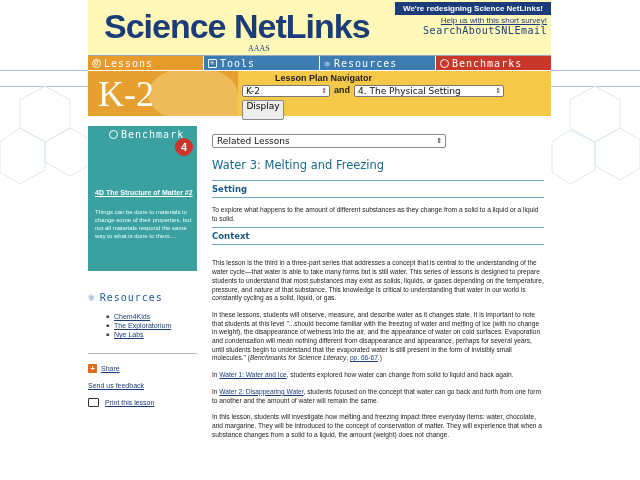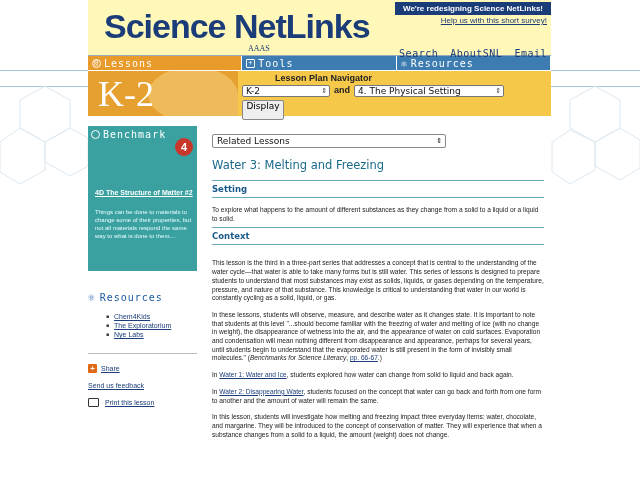--- a/index.html
+++ b/index.html
@@ -10,21 +10,21 @@
   .hline { position: absolute; left: 0; width: 640px; height: 1px; background: #a9c8de; }
 
   .page { position: absolute; left: 88px; top: 0; width: 463px; }
 
   
   .header { position: relative; height: 56px; background: #fff8b8; border-bottom: 1px solid #9ab; }
   .logo { position: absolute; left: 16px; top: 8px; font-family: "Liberation Sans", sans-serif; font-weight: bold; font-size: 34px; color: #1a3c78; letter-spacing: -1px; line-height: 36px; }
   .logo-aaas { position: absolute; left: 160px; top: 44px; font-family: "Liberation Serif", serif; font-size: 8px; color: #1a3c78; }
   .redesign-box { position: absolute; right: 0; top: 2px; width: 156px; height: 13px; background: #1a3c78; color: #fff; font-size: 8px; font-weight: bold; text-align: center; line-height: 13px; font-family: "Liberation Sans", sans-serif; }
   .survey-link { position: absolute; right: 4px; top: 16px; font-size: 8px; color: #1a3c78; text-decoration: underline; font-family: "Liberation Sans", sans-serif; }
-  .top-nav { position: absolute; right: 4px; top: 48px; display: flex; gap: 12px; }
+  .top-nav { position: absolute; right: 4px; top: 25px; display: flex; }
   .top-nav span { font-family: "DejaVu Sans Mono", monospace; font-size: 10px; color: #1a3c78; letter-spacing: 0.5px; cursor: pointer; }
 
   
   .tabbar { display: flex; height: 15px; border-bottom: 1px solid #fff; }
   .tab { flex: 1; display: flex; align-items: center; gap: 3px; padding-left: 4px; font-family: "DejaVu Sans Mono", monospace; font-size: 10px; color: #fff; letter-spacing: 1px; border-right: 1px solid #fff; cursor: pointer; }
   .tab.lessons { background: #e89a2a; }
   .tab.tools { background: #3c7cb0; }
   .tab.resources { background: #3c7cb0; }
   .tab.benchmarks { background: #c9362a; border-right: none; }
   .tab-ic { display: inline-block; width: 9px; height: 9px; border: 1px solid #fff; border-radius: 50%; font-size: 7px; line-height: 7px; text-align: center; }
@@ -40,21 +40,21 @@
   .sel { position: absolute; height: 12px; background: #fff; border: 1px solid #777; border-radius: 2px; font-size: 9px; font-family: "DejaVu Sans", sans-serif; line-height: 10px; padding-left: 3px; color: #111; }
   .sel .arr { position: absolute; right: 2px; top: 0; font-size: 7px; color: #444; }
   .sel.grade { left: 4px; top: 14px; width: 88px; }
   .and-text { position: absolute; left: 96px; top: 14px; font-size: 9px; font-weight: bold; font-family: "Liberation Sans", sans-serif; color: #222; }
   .sel.bench { left: 116px; top: 14px; width: 150px; }
   .display-btn { position: absolute; left: 4px; top: 29px; height: 20px; width: 42px; background: #eee; border: 1px solid #888; border-radius: 2px; font-size: 9px; text-align: center; line-height: 11px; cursor: pointer; }
 
   
   .sidebar { position: absolute; left: 88px; top: 126px; width: 109px; }
   .bench-box { width: 109px; height: 145px; background: #3aa0a0; position: relative; color: #fff; }
-  .bench-head { height: 17px; display: flex; align-items: center; gap: 3px; padding-left: 3px; font-family: "DejaVu Sans Mono", monospace; font-size: 10px; letter-spacing: 1px; color: #fff; }
+  .bench-head { height: 17px; display: flex; align-items: center; gap: 3px; padding-left: 21px; font-family: "DejaVu Sans Mono", monospace; font-size: 10px; letter-spacing: 1px; color: #fff; }
   .bench-head .ic { width: 9px; height: 9px; border: 1px solid #fff; border-radius: 50%; }
   .bench-num { position: absolute; right: 4px; top: 12px; width: 18px; height: 18px; border-radius: 50%; background: #c9362a; color: #fff; font-weight: bold; font-size: 11px; text-align: center; line-height: 18px; font-family: "Liberation Sans", sans-serif; }
   .bench-title { position: absolute; left: 7px; top: 20px; font-family: "Liberation Serif", serif; font-size: 15px; line-height: 16px; color: #fff; }
   .bench-link { position: absolute; left: 7px; top: 62px; font-family: "Liberation Sans", sans-serif; font-weight: bold; font-size: 7px; color: #fff; text-decoration: underline; line-height: 9px; }
   .bench-desc { position: absolute; left: 7px; top: 82px; width: 100px; font-family: "Liberation Sans", sans-serif; font-size: 6px; line-height: 8px; color: #e8ffff; }
 
   .res-head { margin-top: 20px; display: flex; align-items: center; gap: 4px; font-family: "DejaVu Sans Mono", monospace; font-size: 10px; color: #1a5aa0; letter-spacing: 1px; }
   .res-head .atom { font-size: 11px; color: #1a5aa0; }
   .res-list { margin: 8px 0 0 18px; list-style: none; }
   .res-list li { font-family: "Liberation Sans", sans-serif; font-size: 7px; line-height: 8px; color: #1a3c78; }
@@ -118,20 +118,24 @@
       <span>Lessons</span>
     </div>
     <div class="tab tools">
       <span class="tab-ic sq">+</span>
       <span>Tools</span>
     </div>
     <div class="tab resources">
       <span>⚛</span>
       <span>Resources</span>
     </div>
+    <div class="tab benchmarks">
+      <span class="tab-ic"></span>
+      <span>Benchmarks</span>
+    </div>
   </div>
 
   <div class="banner">
     <div class="k2">
       <div class="leaf"></div>
       <div class="k2text">K-2</div>
     </div>
     <div class="navigator">
       <div class="nav-title">Lesson Plan Navigator</div>
       <div class="sel grade">

